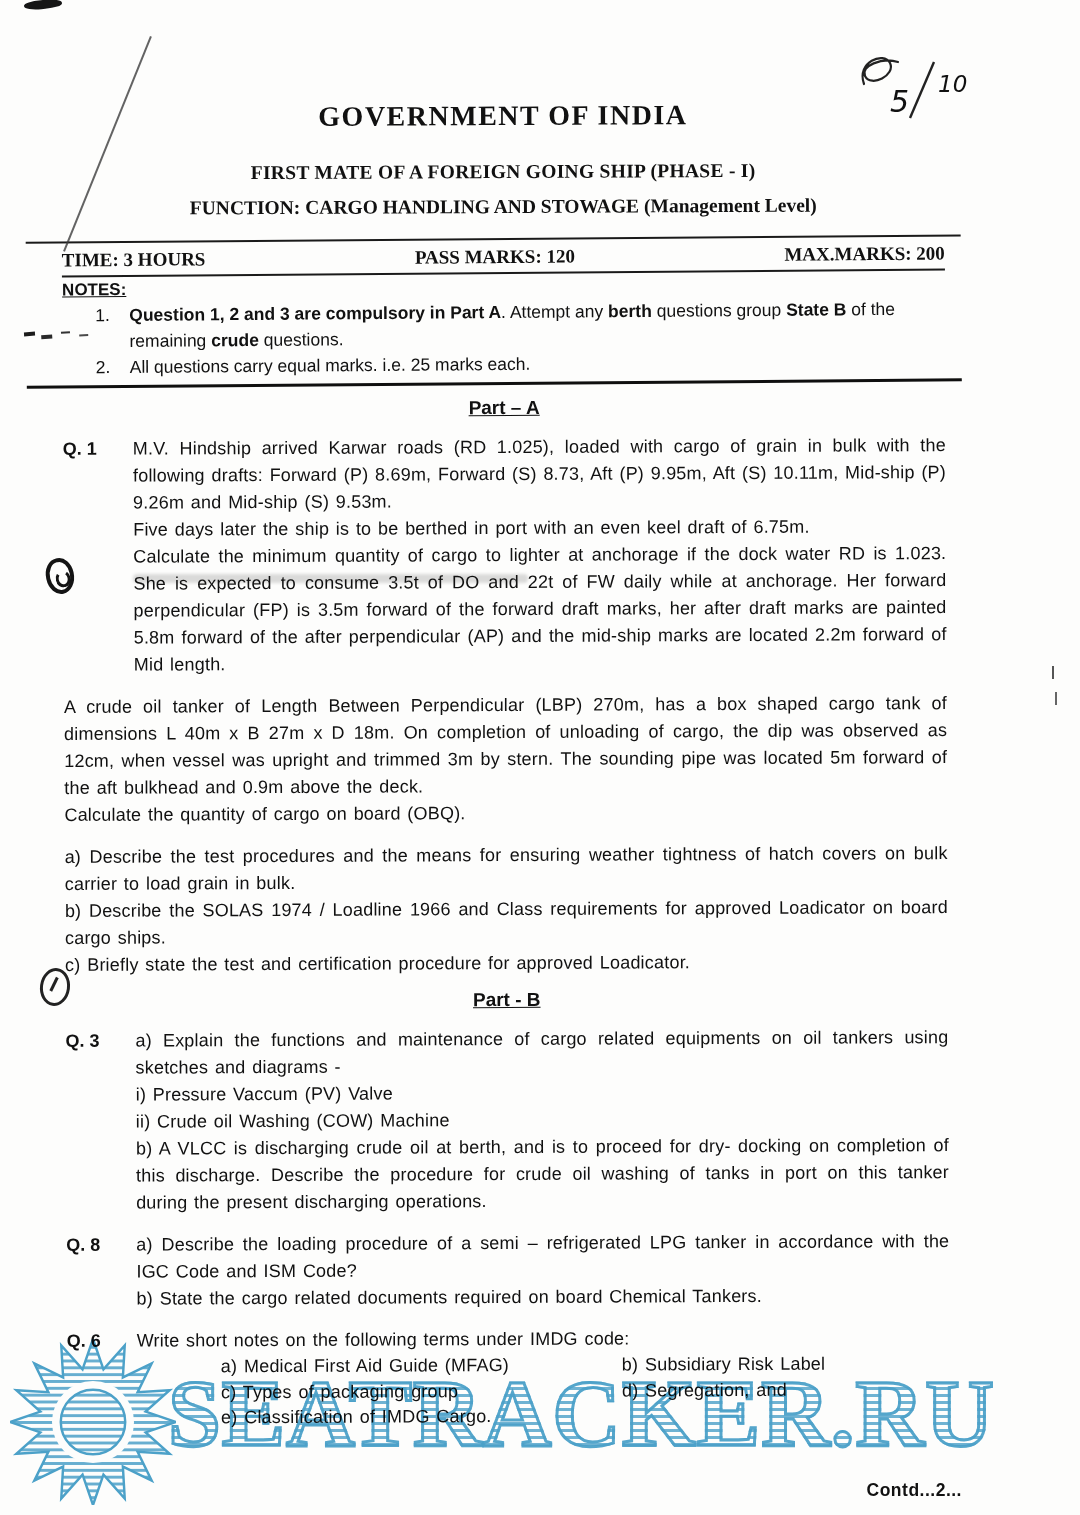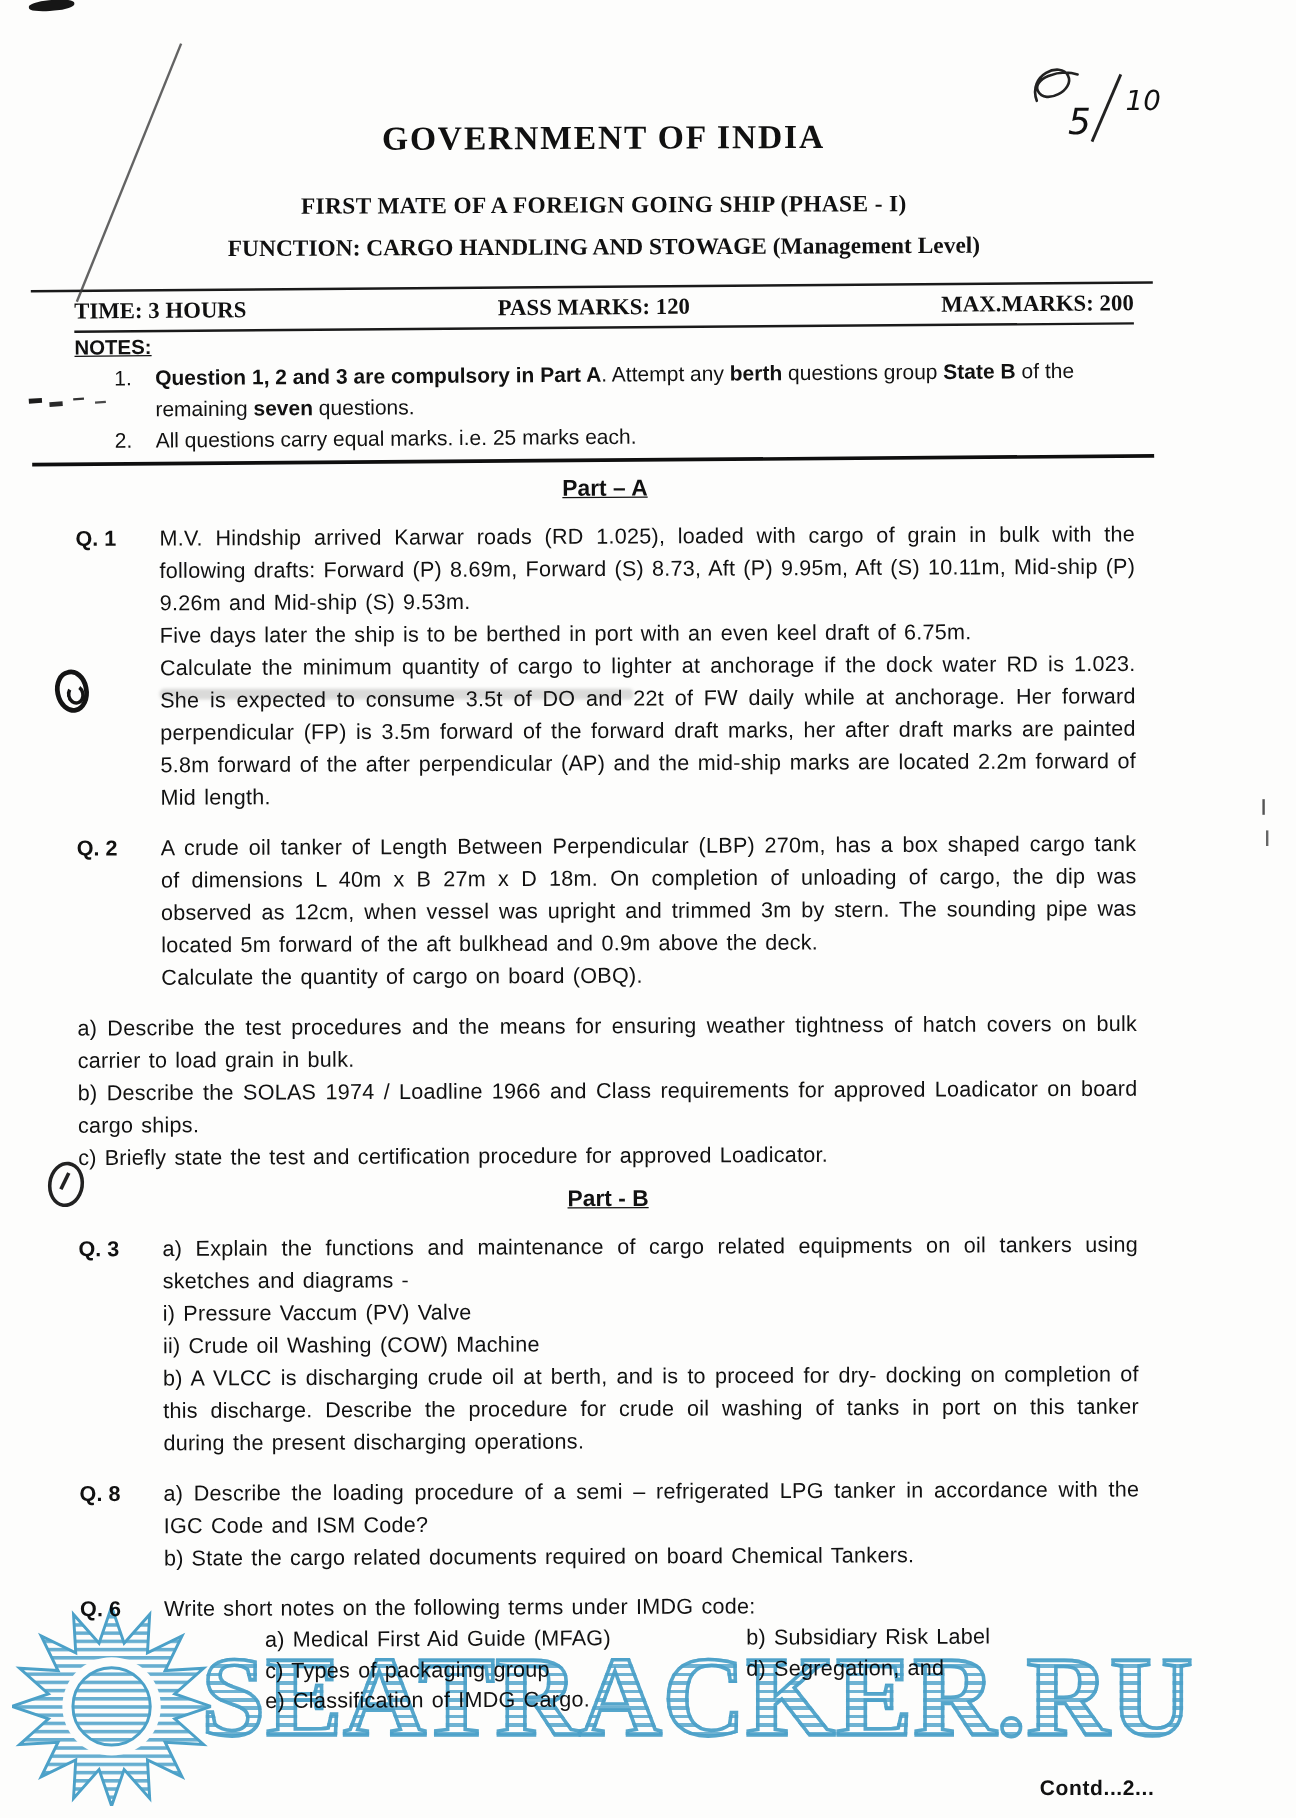--- a/index.html
+++ b/index.html
@@ -217,42 +217,41 @@
     <div class="head-box">
       <div class="marks-row">
         <span>TIME: 3 HOURS</span>
         <span>PASS MARKS: 120</span>
         <span>MAX.MARKS: 200</span>
       </div>
       <div class="notes">
         <div class="notes-label">NOTES:</div>
         <div class="note-row">
           <span class="note-num">1.</span>
-          <span class="note-text"><b>Question 1, 2 and 3 are compulsory in Part A</b><span>. Attempt any </span><b>berth</b><span> questions group </span><b>State B</b><span> of the remaining </span><b>seven</b><span> questions.</span></span>
+          <span class="note-text"><b>Question 1, 2 and 3 are compulsory in Part A</b><span>. Attempt any </span><b>berth</b><span> questions group </span><b>State B</b><span> of the remaining </span><b>crude</b><span> questions.</span></span>
         </div>
         <div class="note-row">
           <span class="note-num">2.</span>
           <span class="note-text">All questions carry equal marks. i.e. 25 marks each.</span>
         </div>
       </div>
     </div>
 
     <div class="part-heading">Part – A</div>
 
     <div class="question">
       <div class="qlabel">Q. 1</div>
       <div class="qbody">
         <p>M.V. Hindship arrived Karwar roads (RD 1.025), loaded with cargo of grain in bulk with the following drafts: Forward (P) 8.69m, Forward (S) 8.73, Aft (P) 9.95m, Aft (S) 10.11m, Mid-ship (P) 9.26m and Mid-ship (S) 9.53m.</p>
         <p>Five days later the ship is to be berthed in port with an even keel draft of 6.75m.</p>
         <p>Calculate the minimum quantity of cargo to lighter at anchorage if the dock water RD is 1.023. She is expected to consume 3.5t of DO and 22t of FW daily while at anchorage. Her forward perpendicular (FP) is 3.5m forward of the forward draft marks, her after draft marks are painted 5.8m forward of the after perpendicular (AP) and the mid-ship marks are located 2.2m forward of Mid length.</p>
       </div>
     </div>
 
     <div class="question">
-      <div class="qlabel">Q. 2</div>
       <div class="qbody">
         <p>A crude oil tanker of Length Between Perpendicular (LBP) 270m, has a box shaped cargo tank of dimensions L 40m x B 27m x D 18m. On completion of unloading of cargo, the dip was observed as 12cm, when vessel was upright and trimmed 3m by stern. The sounding pipe was located 5m forward of the aft bulkhead and 0.9m above the deck.</p>
         <p>Calculate the quantity of cargo on board (OBQ).</p>
       </div>
     </div>
 
     <div class="question">
       <div class="qbody">
         <p>a) Describe the test procedures and the means for ensuring weather tightness of hatch covers on bulk carrier to load grain in bulk.</p>
         <p>b) Describe the SOLAS 1974 / Loadline 1966 and Class requirements for approved Loadicator on board cargo ships.</p>

